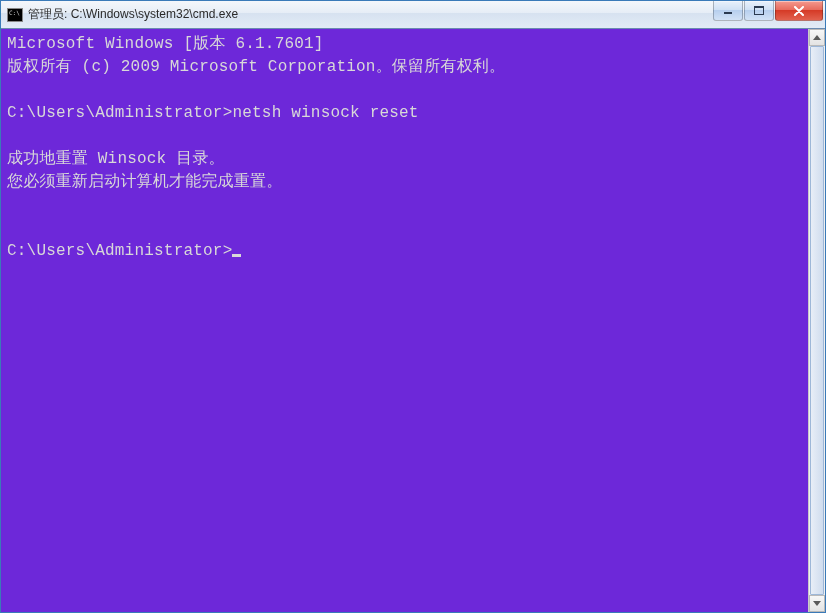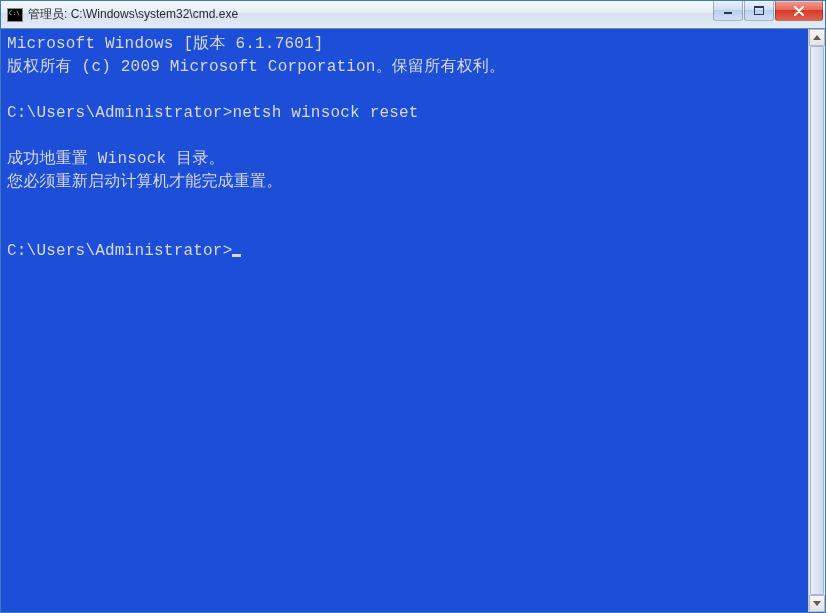--- a/index.html
+++ b/index.html
@@ -74,21 +74,21 @@
     }
     .ctrl-close {
       width: 48px;
       background: linear-gradient(to bottom, #f49a8f 0%, #e7695b 48%, #d53b27 50%, #e2614e 100%);
     }
     .ctrl-glyph {
       display: block;
     }
     .terminal-wrap {
       flex: 1;
-      background: #1d4ed8;
+      background: #6d28d9;
       display: flex;
       position: relative;
       justify-content: center;
     }
     .terminal {
       flex: 1;
       padding: 4px 6px 6px 6px;
       font-family: "NSimSun", "SimSun", Consolas, "Courier New", monospace;
       font-size: 16px;
       line-height: 23px;

